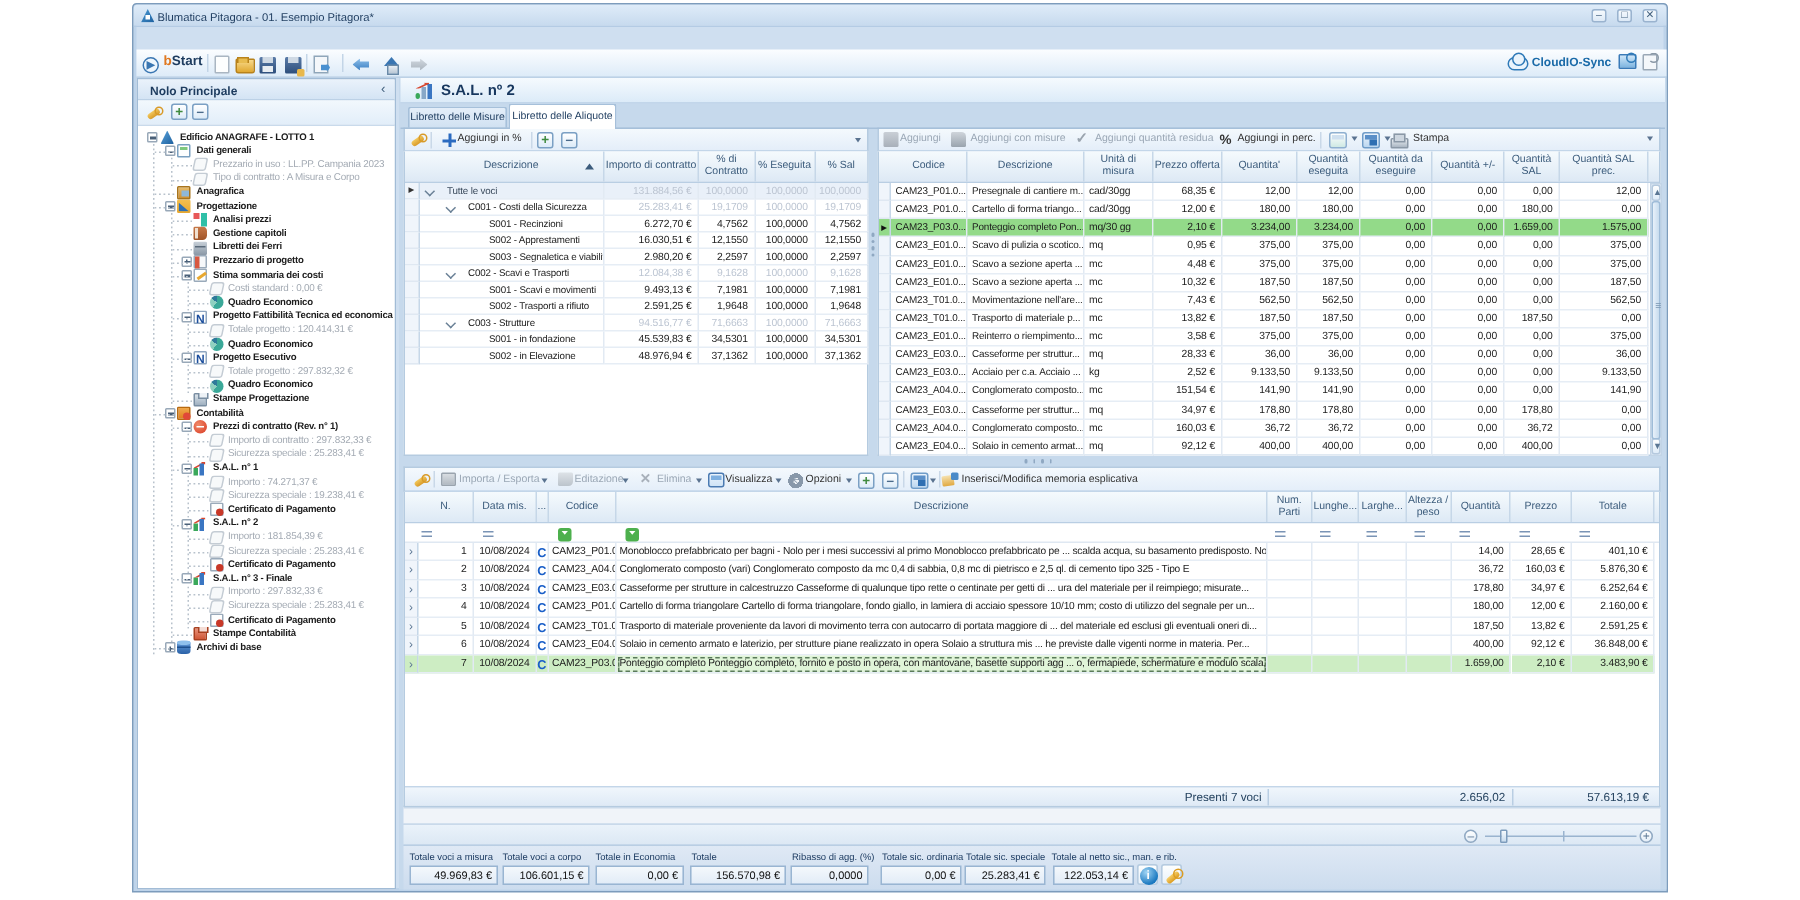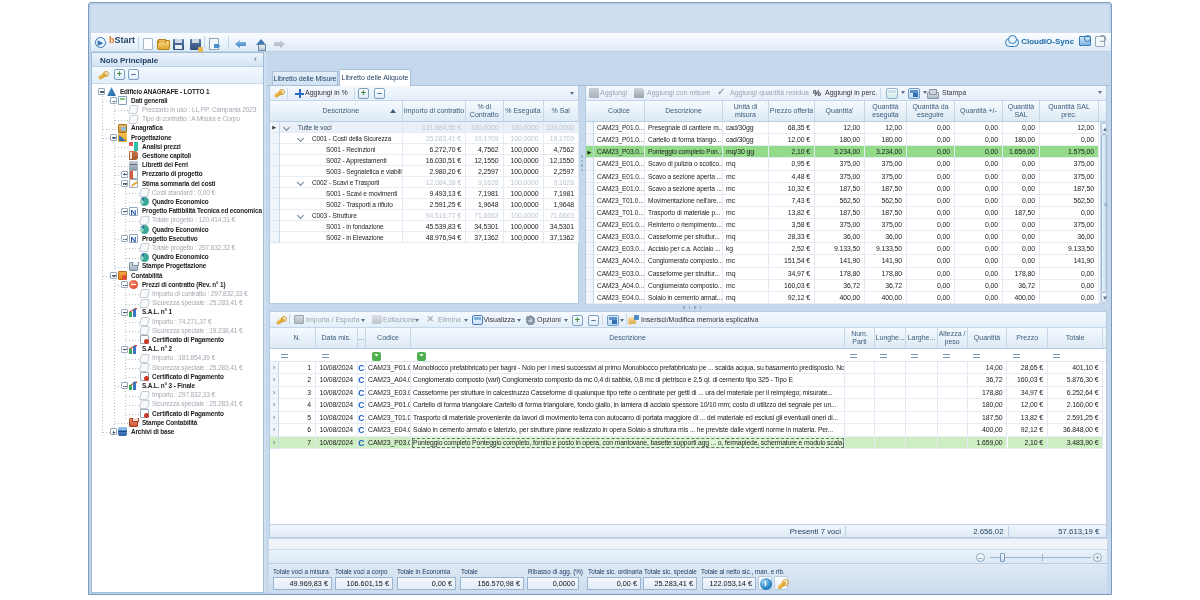--- a/index.html
+++ b/index.html
@@ -264,20 +264,33 @@
   .sel-green-light { background:#cdedc3 !important; }
   .dotted-focus { outline:1px dashed #5a7a5a; outline-offset:-2px; background:#e0f4d8 !important; }
   
   .frow { position:absolute; left:0; width:100%; background:#fff; border-bottom:1px solid #dfe8f2; }
 </style>
 </head>
 <body>
 
 <div id="window">
 
+  <div id="titlebar">
+    <span class="applogo"></span>
+    <span class="title">Blumatica Pitagora - 01. Esempio Pitagora*</span>
+    <span class="winbtn" style="left:972px">
+        <span>–</span>
+      </span>
+    <span class="winbtn" style="left:989px">
+        <span>□</span>
+      </span>
+    <span class="winbtn" style="left:1006px">
+        <span>✕</span>
+      </span>
+  </div>
 
 
   <div id="toolbar">
     <span id="bstart"><span class="circ">▶</span><span class="b">b</span><span>Start</span></span>
     <span class="tbsep" style="left:47px"></span>
     <span class="tbi" style="left:52px"><span class="ic ic-newdoc"></span></span>
     <span class="tbi" style="left:66px"><span class="ic ic-openfolder"></span></span>
     <span class="tbi" style="left:82px"><span class="ic ic-save"></span></span>
     <span class="tbi" style="left:99px"><span class="ic ic-saveas"></span></span>
     <span class="tbsep" style="left:113px"></span>
@@ -521,20 +534,27 @@
         <div class="tguide-v" style="left: 9.5px; top: 12.2px; height: 340.8px;"></div>
         <div class="tguide-h" style="left: 10.5px; top: 17.2px; width: 14px;"></div>
         <div class="tguide-h" style="left: 10.5px; top: 44.8px; width: 14px;"></div>
         <div class="tguide-h" style="left: 10.5px; top: 54px; width: 14px;"></div>
         <div class="tguide-h" style="left: 10.5px; top: 192px; width: 14px;"></div>
         <div class="tguide-h" style="left: 10.5px; top: 348.4px; width: 14px;"></div>
       </div>
   </div>
 
   <div id="main">
+    <div id="salheader">
+      <span class="ic-salchart">
+          <span class="a"></span>
+          <span class="b"></span>
+        </span>
+      <span class="t">S.A.L. nº 2</span>
+    </div>
     <div id="tabline"></div>
     <div id="tabbar">
         <div class="tab" style="left: 5px; width: 66px;">
           <span class="tl">Libretto delle Misure</span>
         </div>
         <div class="tab active" style="left: 72px; width: 72px;">
           <span class="tl">Libretto delle Aliquote</span>
         </div>
       </div>
     <div id="panels">

